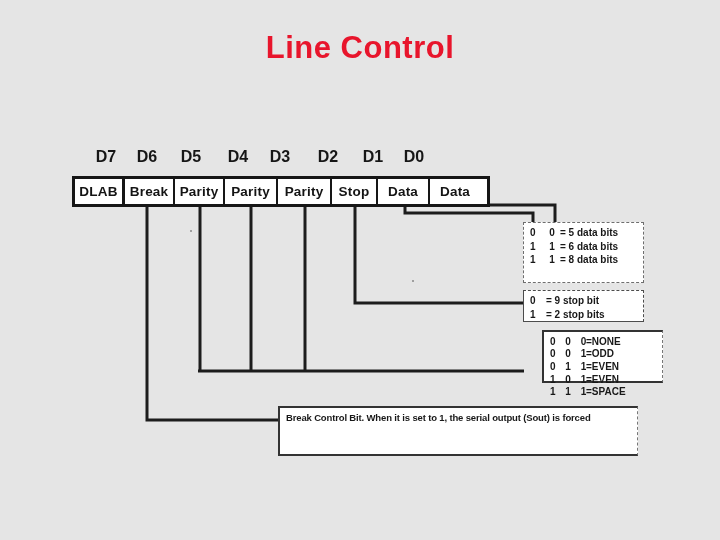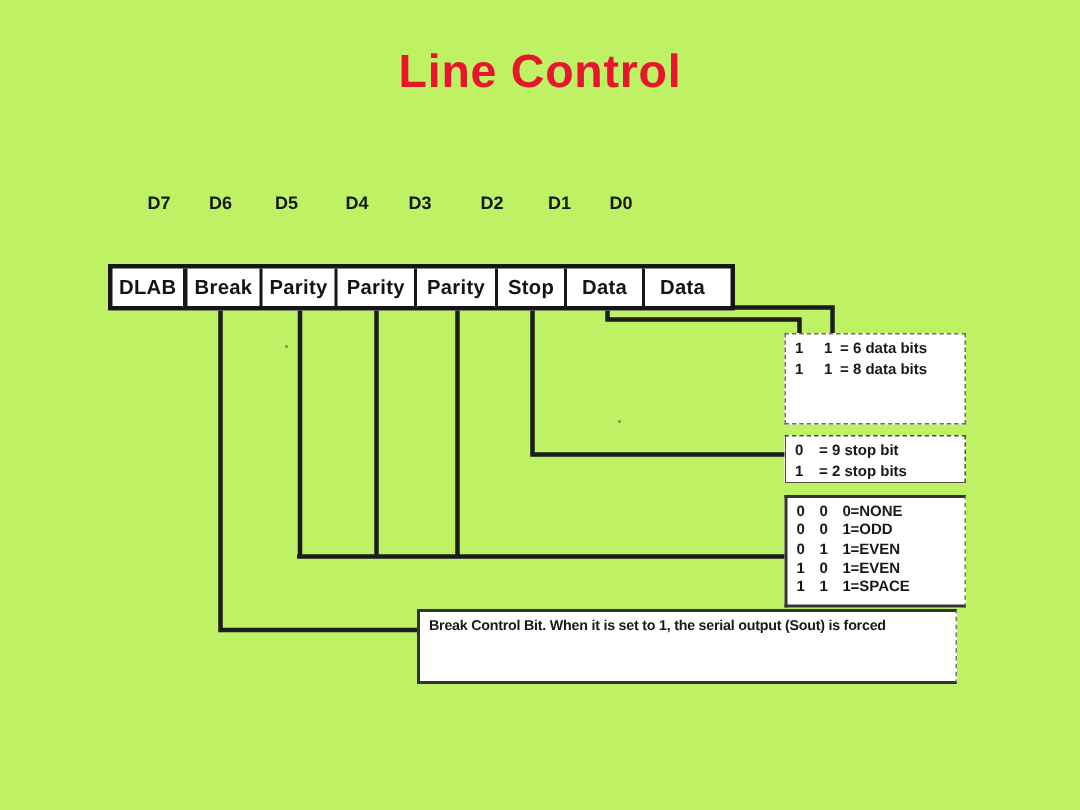--- a/index.html
+++ b/index.html
@@ -1,28 +1,28 @@
 <!DOCTYPE html>
 <html><head>
 <meta charset="utf-8">
 <style>
   html,body{margin:0;padding:0;background:#ffffff;}
   .slide{
-    position:relative;width:720px;height:540px;background:#bef264;
+    position:relative;width:720px;height:540px;background:#e5e5e5;
     font-family:"Liberation Sans", sans-serif;overflow:hidden;color:#1c1c1c;
   }
   .title{
     position:absolute;top:30px;left:0;width:720px;text-align:center;
     font-size:31px;font-weight:700;color:#e8152c;letter-spacing:.5px;margin:0;
   }
   .wires{position:absolute;left:0;top:0;width:720px;height:540px;}
   .wires *{stroke:#1c1c1c;stroke-width:3;fill:none;}
   .bitlbl{
-    position:absolute;top:128px;transform:translateX(-50%);
-    font-size:12px;font-weight:700;color:#161616;white-space:nowrap;
+    position:absolute;top:148px;transform:translateX(-50%);
+    font-size:16px;font-weight:700;color:#161616;white-space:nowrap;
   }
   .register{
     position:absolute;left:72px;top:176px;width:418px;height:31px;
     border:3px solid #161616;box-sizing:border-box;display:flex;background:#fff;
   }
   .cell{
     box-sizing:border-box;border-right:2px solid #161616;
     display:flex;align-items:center;justify-content:center;
     font-size:13.5px;font-weight:600;color:#141414;letter-spacing:.2px;
   }
@@ -34,21 +34,21 @@
   }
   .legend .row{display:flex;align-items:center;padding-left:6px;white-space:nowrap;}
   .bits{display:inline-block;flex:none;}
   .box-databits{left:523px;top:222px;width:121px;height:61px;border:1px dashed #6e6e6e;}
   .box-databits .row{height:13.5px;}
   .box-databits .bits{width:30px;word-spacing:11px;}
   .box-stop{left:523px;top:290px;width:121px;height:32px;
     border:1px solid #4c4c4c;border-top-style:dashed;border-right-style:dashed;}
   .box-stop .row{height:13.5px;}
   .box-stop .bits{width:16px;}
-  .box-parity{left:523px;top:330px;width:121px;height:75px;
+  .box-parity{left:542px;top:330px;width:121px;height:53px;
     border:2px solid #333;border-right:1px dashed #777;}
   .box-parity .row{height:12.6px;}
   .box-parity .bits{width:36px;word-spacing:7px;}
   .box-break{
     left:278px;top:406px;width:360px;height:50px;box-sizing:border-box;
     border:2px solid #333;border-right:1px dashed #777;border-bottom-style:solid;
     background:#fff;padding:3px 6px 0 6px;
     font-size:9.5px;font-weight:600;letter-spacing:-.15px;line-height:13px;color:#181818;
   }
   .box-break div{white-space:nowrap;}
@@ -86,20 +86,24 @@
     <div class="cell" style="width:50px">Break</div>
     <div class="cell" style="width:50px">Parity</div>
     <div class="cell" style="width:53px">Parity</div>
     <div class="cell" style="width:54px">Parity</div>
     <div class="cell" style="width:46px">Stop</div>
     <div class="cell" style="width:52px">Data</div>
     <div class="cell" style="width:50px">Data</div>
   </div>
 
   <div class="legend box-databits">
+    <div class="row">
+      <span class="bits">0 0</span>
+      <span class="lbl">= 5 data bits</span>
+    </div>
     <div class="row">
       <span class="bits">1 1</span>
       <span class="lbl">= 6 data bits</span>
     </div>
     <div class="row">
       <span class="bits">1 1</span>
       <span class="lbl">= 8 data bits</span>
     </div>
   </div>
 

